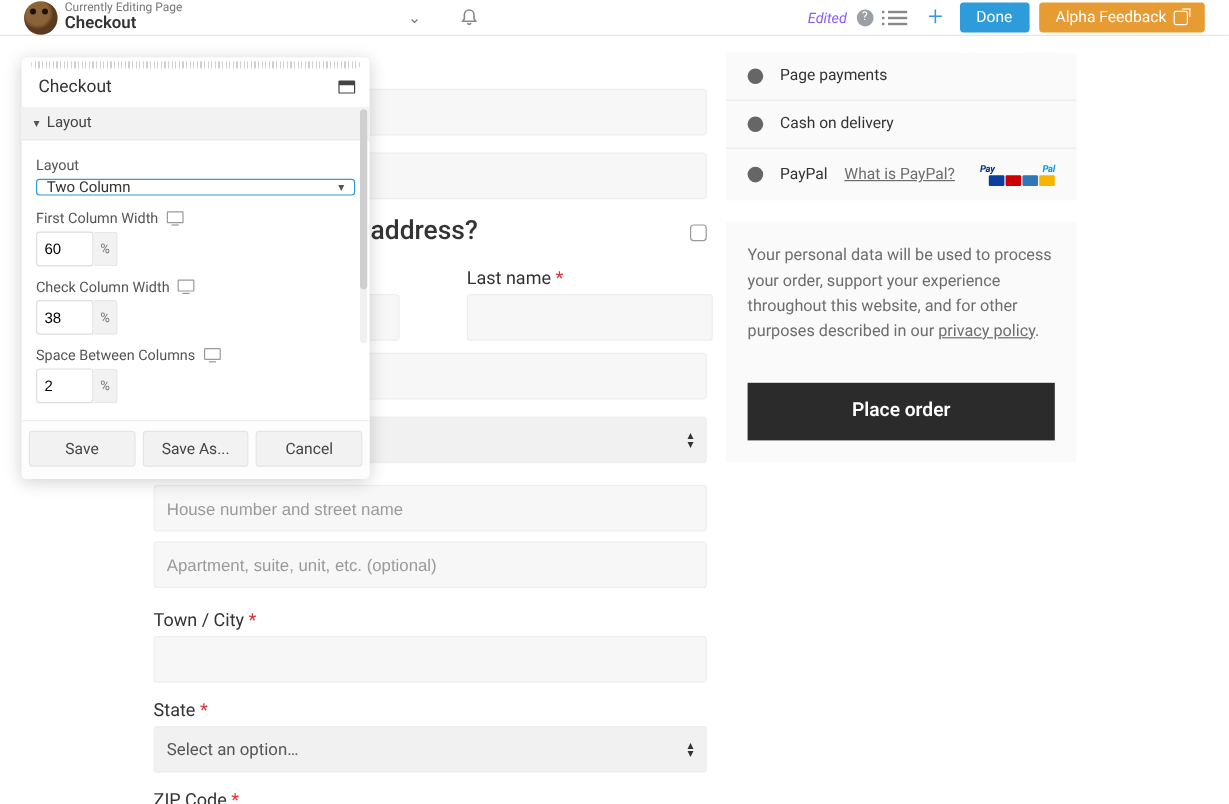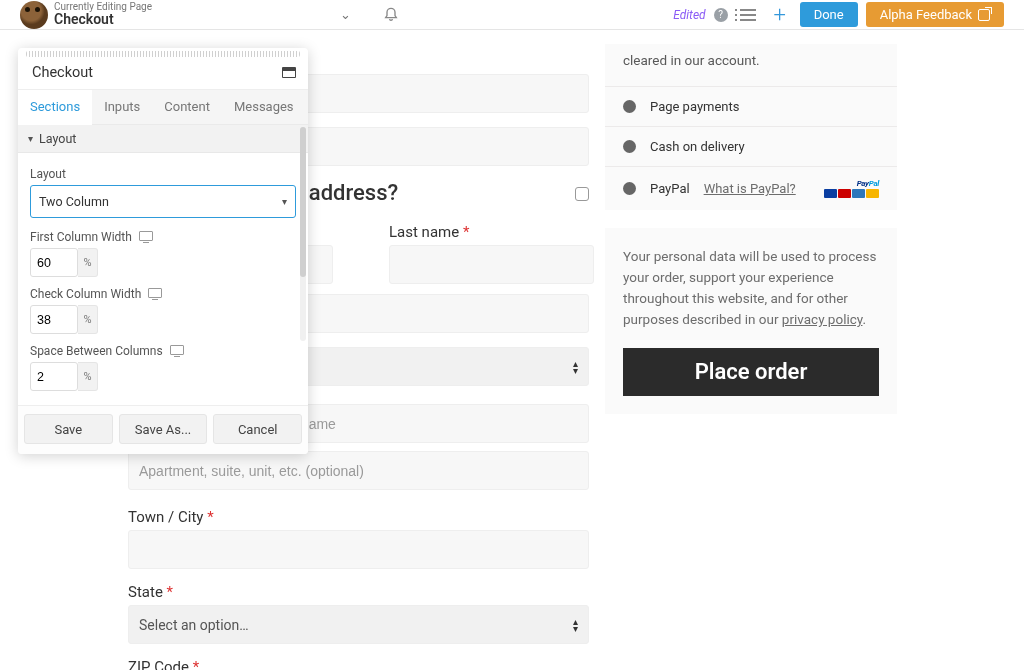--- a/index.html
+++ b/index.html
@@ -38,54 +38,54 @@
   .two-up > div { flex:1; }
   .select-like { width:100%; height:39px; background:#f1f1f1; border:1px solid #eee; border-radius:3px; display:flex; align-items:center; padding:0 10px; font-size:14px; color:#555; position:relative; }
   .select-chevs { position:absolute; right:10px; font-size:10px; line-height:7px; color:#333; display:flex; flex-direction:column; }
   .pay-line { display:flex; align-items:center; gap:14px; padding:12px 18px; border-top:1px solid #eceaea; background:#fafafa; }
   .pay-line:first-of-type { border-top:none; }
   .radio { width:13px; height:13px; border-radius:50%; background:#666; }
   .paypal-cards { margin-left:auto; display:flex; gap:1px;}
   .cardlet { width:13px;height:9px;border-radius:1px;}
   .privacy-box { background:#fafafa; padding:18px; margin-top:18px; color:#6d6d6d; font-size:13.5px; line-height:1.55; }
   .privacy-box a { color:#6d6d6d; text-decoration:underline; }
-  .place-order { margin-top:18px; background:#2b2b2b; color:#fff; font-size:22px; font-weight:600; height:48px; display:flex; align-items:center; justify-content:center; cursor:pointer;}
+  .place-order { margin-top:32px; background:#2b2b2b; color:#fff; font-size:16px; font-weight:600; height:48px; display:flex; align-items:center; justify-content:center; cursor:pointer;}
   .paypal-link { color:#6d6d6d; text-decoration:underline; }
   .pay-head-note { background:#fafafa; padding:6px 18px 16px; color:#595959; font-size:13.5px; line-height:1.5;}
   
   .panel { position:absolute; left:18px; top:48px; width:290px; background:#fff; border-radius:4px; box-shadow:0 2px 14px rgba(0,0,0,.18); z-index:50; overflow:hidden; }
   .panel-grip { height:6px; background:repeating-linear-gradient(90deg,#d0d0d0 0 1px,transparent 1px 3px); margin:3px 8px 0; border-radius:2px;}
   .panel-head { display:flex; align-items:center; padding:7px 12px 8px 14px; }
   .panel-head span { font-size:14.5px; color:#333; }
   .win-icon { margin-left:auto; width:14px; height:11px; border:1.5px solid #444; border-top-width:4px; border-radius:1px;}
   .panel-tabs { display:flex; background:#f5f5f5; border-top:1px solid #eee; border-bottom:1px solid #eaeaea; }
   .panel-tab { padding:9px 12px; font-size:13px; color:#777; cursor:pointer; }
   .panel-tab.active { background:#fff; color:#2e9bdb; border-bottom:2px solid #fff; margin-bottom:-1px; }
   .panel-more { margin-left:auto; padding:9px 10px; color:#888; letter-spacing:2px; }
   .panel-body { padding:0; position:relative; }
   .panel-scroll { position:absolute; right:2px; top:2px; bottom:64px; width:6px; background:#f0f0f0; border-radius:3px; }
   .panel-thumb { position:absolute; left:0; top:0; width:100%; height:150px; background:#cfcfcf; border-radius:3px; }
   .sec-head { background:#f2f2f2; padding:6px 10px; display:flex; align-items:center; gap:6px; font-size:12.5px; color:#444; border-bottom:1px solid #e8e8e8; }
   .sec-caret { font-size:10px; color:#555; }
   .form-pad { padding:8px 12px 4px; }
   .ctl-label { font-size:12px; color:#555; display:block; margin:6px 0 4px; }
-  .sel { width:100%; height:33px; border:1.5px solid #2e9bdb; border-radius:3px; background:#fff; padding:0 8px; font-size:12.5px; color:#333; display:flex; align-items:center; position:relative;}
+  .sel { width:100%; height:14px; border:1.5px solid #2e9bdb; border-radius:3px; background:#fff; padding:0 8px; font-size:12.5px; color:#333; display:flex; align-items:center; position:relative;}
   .sel-caret { position:absolute; right:8px; font-size:10px; color:#555; }
   .row-ctl { display:flex; align-items:center; gap:6px; margin-top:2px; }
   .numin { width:48px; height:29px; border:1px solid #ddd; border-radius:3px; padding:0 6px; font-size:12.5px; }
   .unit { width:20px; height:29px; background:#f2f2f2; border:1px solid #e5e5e5; border-left:none; margin-left:-6px; border-radius:0 3px 3px 0; display:flex;align-items:center;justify-content:center; font-size:11px; color:#777;}
   .resp-ic { width:14px; height:10px; border:1.5px solid #999; border-radius:1px; margin-left:4px; display:inline-block; position:relative;}
   .resp-ic::after{content:"";position:absolute;left:3px;bottom:-3px;width:6px;height:1.5px;background:#999;}
   .panel-foot { display:flex; gap:6px; padding:8px 6px 10px; background:#fdfdfd; border-top:1px solid #eee; }
   .panel-foot .pbtn { flex:1; background:#f2f2f2; border:1px solid #e5e5e5; border-radius:3px; height:30px; display:flex; align-items:center; justify-content:center; font-size:13px; color:#444; cursor:pointer;}
   .list-lines{display:flex;flex-direction:column;gap:3px;}
   .list-lines i{display:block;width:16px;height:2px;background:#888;position:relative;}
   .list-lines i::before{content:"";position:absolute;left:-5px;top:0;width:2px;height:2px;background:#888;}
   .paypal-logo { font-size:8px; font-weight:700; font-style:italic; letter-spacing:-.3px; }
-  .paypal-logo .pp1{color:#003087;} .paypal-logo .pp2{color:#009cde;}
+  .paypal-logo .pp1{color:#003087;} .paypal-logo .pp2{color:#009cde;padding-left:40px;}
 </style>
 </head>
 <body>
 
 <div class="topbar">
   <div class="logo"></div>
   <div class="page-meta">
     <small>Currently Editing Page</small>
     <strong>Checkout</strong>
   </div>
@@ -165,21 +165,20 @@
           <span>▴</span>
           <span>▾</span>
         </span>
     </div>
 
     <div class="field-label" style="margin-top:14px"><span>ZIP Code</span> <span class="req">*</span></div>
     
   </div>
 
   <div class="side-col">
-    <div class="pay-head-note">cleared in our account.</div>
     <div class="pay-line">
       <span class="radio"></span>
       <span>Page payments</span>
     </div>
     <div class="pay-line">
       <span class="radio"></span>
       <span>Cash on delivery</span>
     </div>
     <div class="pay-line">
       <span class="radio"></span>
@@ -204,27 +203,20 @@
     </div>
   </div>
 </div>
 
 <div class="panel">
   <div class="panel-grip"></div>
   <div class="panel-head">
     <span>Checkout</span>
     <span class="win-icon"></span>
   </div>
-  <div class="panel-tabs">
-    <div class="panel-tab active">Sections</div>
-    <div class="panel-tab">Inputs</div>
-    <div class="panel-tab">Content</div>
-    <div class="panel-tab">Messages</div>
-    <div class="panel-more">•••</div>
-  </div>
   <div class="panel-body">
     <div class="sec-head">
       <span class="sec-caret">▾</span>
       <span>Layout</span>
     </div>
     <div class="form-pad">
       <label class="ctl-label">Layout</label>
       <div class="sel">
         <span>Two Column</span>
         <span class="sel-caret">▾</span>

